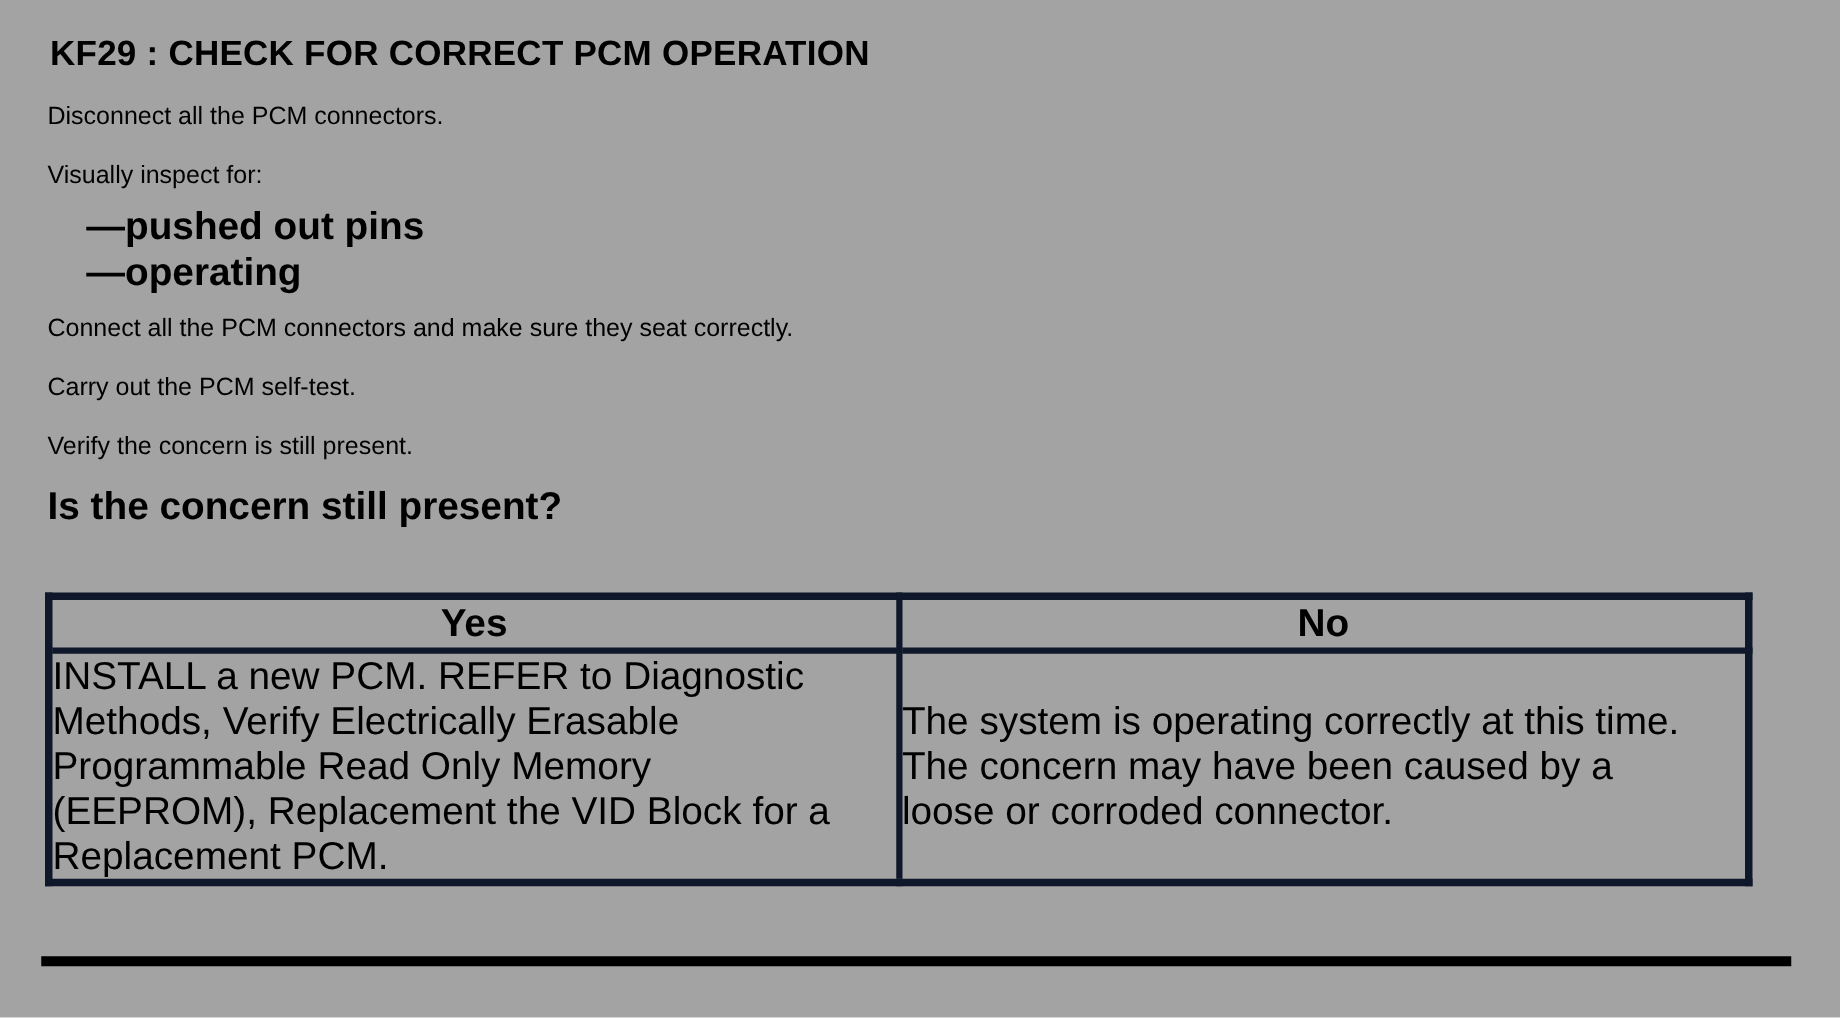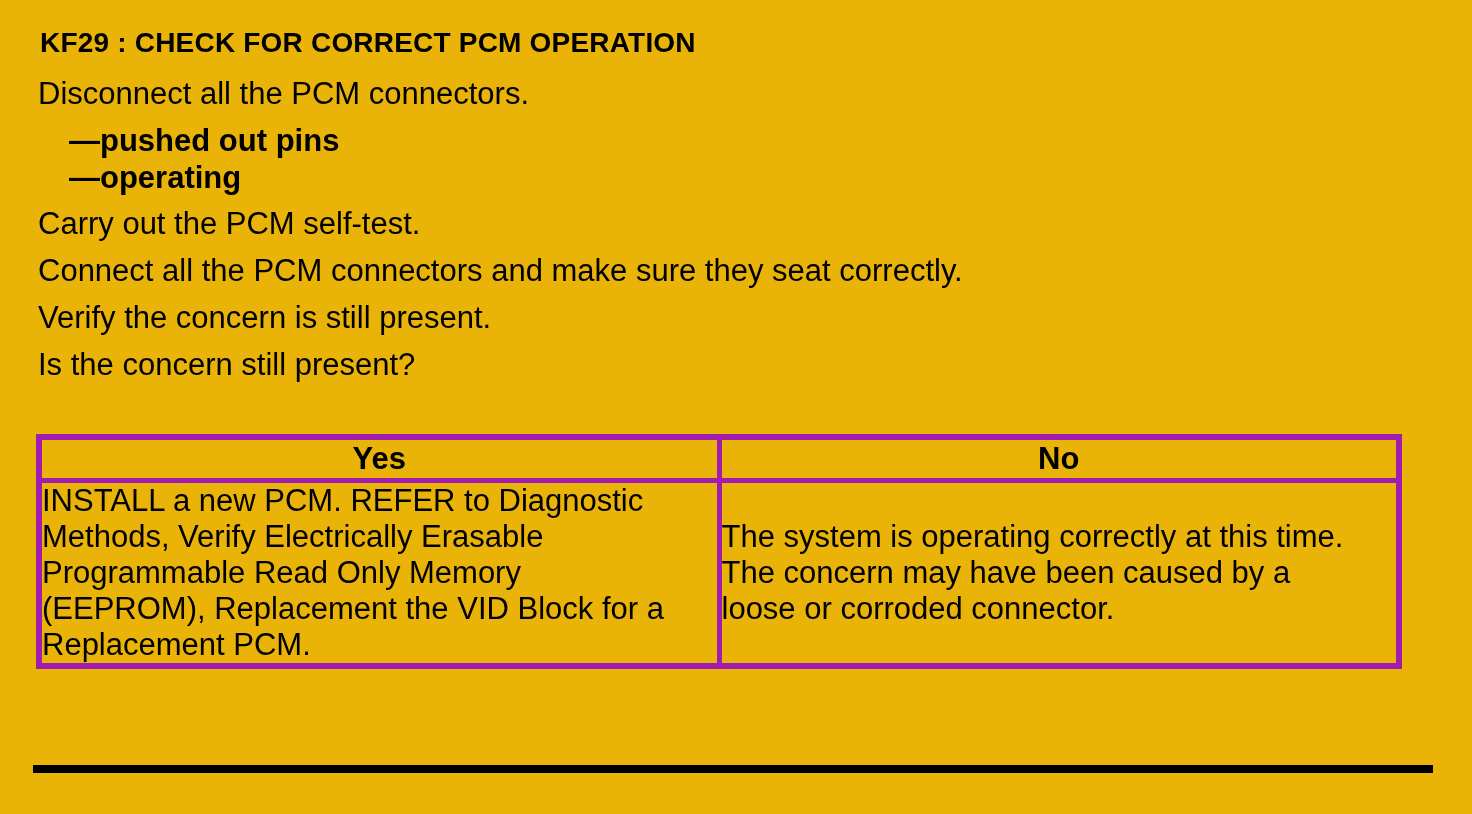--- a/index.html
+++ b/index.html
@@ -6,67 +6,67 @@
     margin: 0;
     padding: 0;
     background: #ffffff;
     color: #000000;
     font-family: "Liberation Sans", "DejaVu Sans", sans-serif;
   }
   .page {
     position: relative;
     width: 1472px;
     height: 814px;
-    background: #eab308;
+    background: #a3a3a3;
     overflow: hidden;
   }
   .doc {
     padding: 26px 0 0 38px;
   }
   .step-title {
     font-size: 28px;
     font-weight: bold;
     line-height: 34px;
     margin: 0 0 15px 2px;
     letter-spacing: 0.2px;
   }
   .para {
-    font-size: 31px;
+    font-size: 20px;
     line-height: 37px;
     margin: 0 0 10px 0;
     white-space: nowrap;
   }
   .para.tight {
     margin-bottom: 3px;
   }
   .inspect-list {
     margin: 0 0 9px 0;
     font-weight: bold;
   }
   .list-item {
     font-size: 31px;
     line-height: 37px;
     margin-left: 31px;
     white-space: nowrap;
   }
   .question {
     font-size: 31px;
     line-height: 37px;
-    font-weight: normal;
+    font-weight: bold;
     margin: 0 0 51px 0;
     white-space: nowrap;
   }
   table.results {
     border-collapse: collapse;
     table-layout: fixed;
     width: 1366px;
     margin-left: -2px; 
   }
   table.results, table.results th, table.results td {
-    border: 5px solid #a21caf;
+    border: 5px solid #0f172a;
   }
   table.results {
     border-width: 6px;
   }
   table.results th {
     font-size: 31px;
     font-weight: bold;
     text-align: center;
     height: 38px;
     padding: 0;
@@ -104,29 +104,30 @@
 </head>
 <body>
 
 <div class="page">
   <div class="doc">
 
     <div class="step-title">KF29 : CHECK FOR CORRECT PCM OPERATION</div>
 
     <div class="para">Disconnect all the PCM connectors.</div>
 
+    <div class="para tight">Visually inspect for:</div>
 
     <div class="inspect-list">
       <div class="list-item">—pushed out pins</div>
       <div class="list-item">—operating</div>
     </div>
 
+    <div class="para">Connect all the PCM connectors and make sure they seat correctly.</div>
+
     <div class="para">Carry out the PCM self-test.</div>
-
-    <div class="para">Connect all the PCM connectors and make sure they seat correctly.</div>
 
     <div class="para">Verify the concern is still present.</div>
 
     <div class="question">Is the concern still present?</div>
 
     <table class="results">
       <tbody>
           <tr>
         <th>Yes</th>
         <th>No</th>

